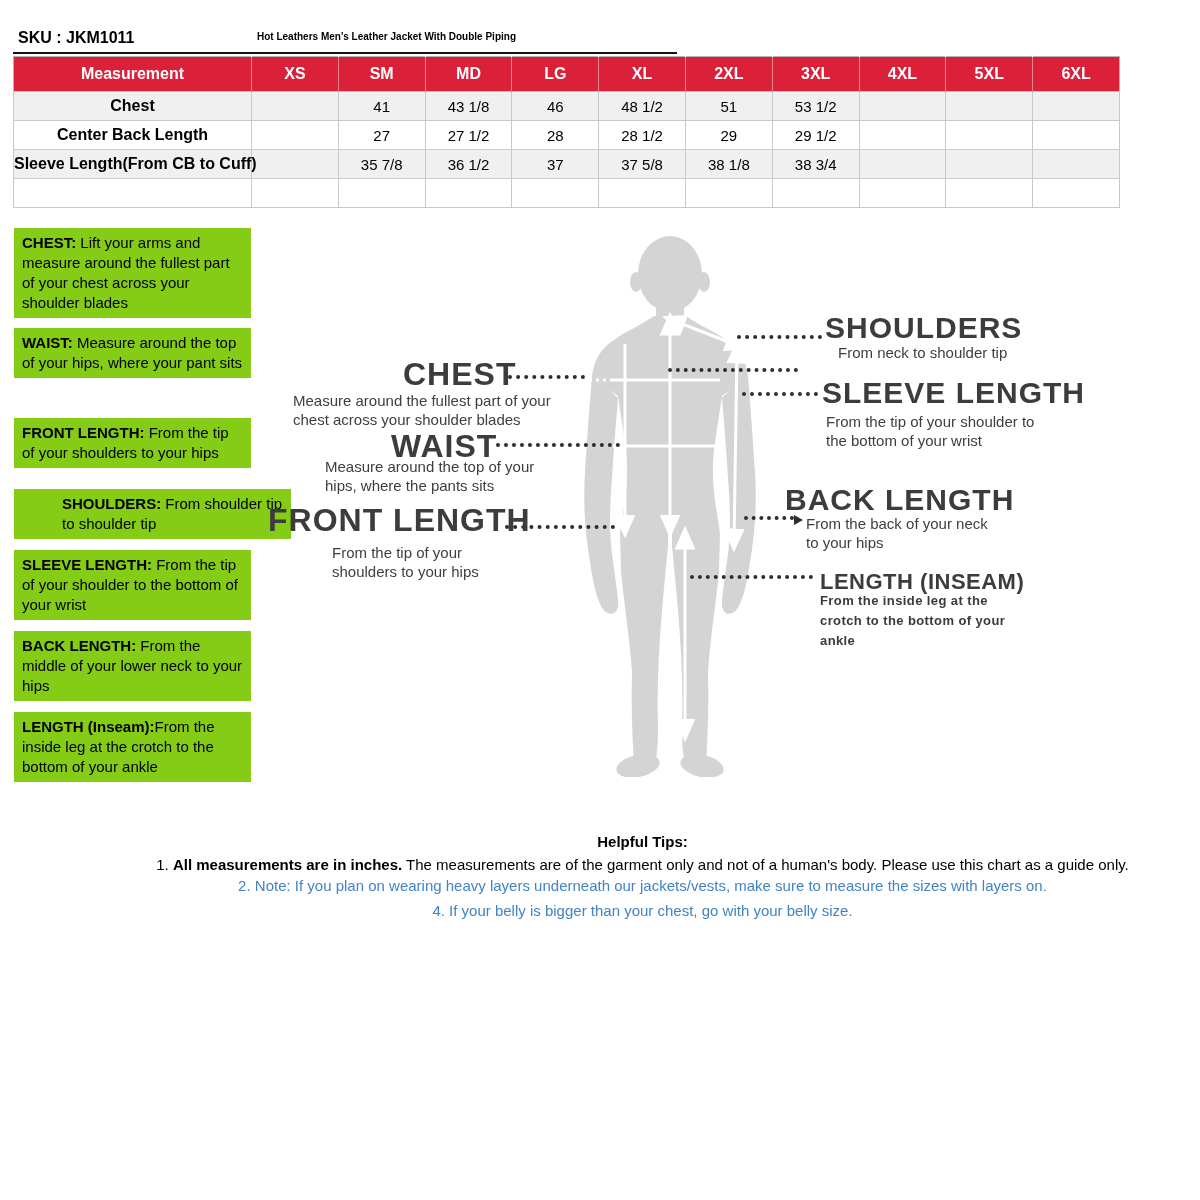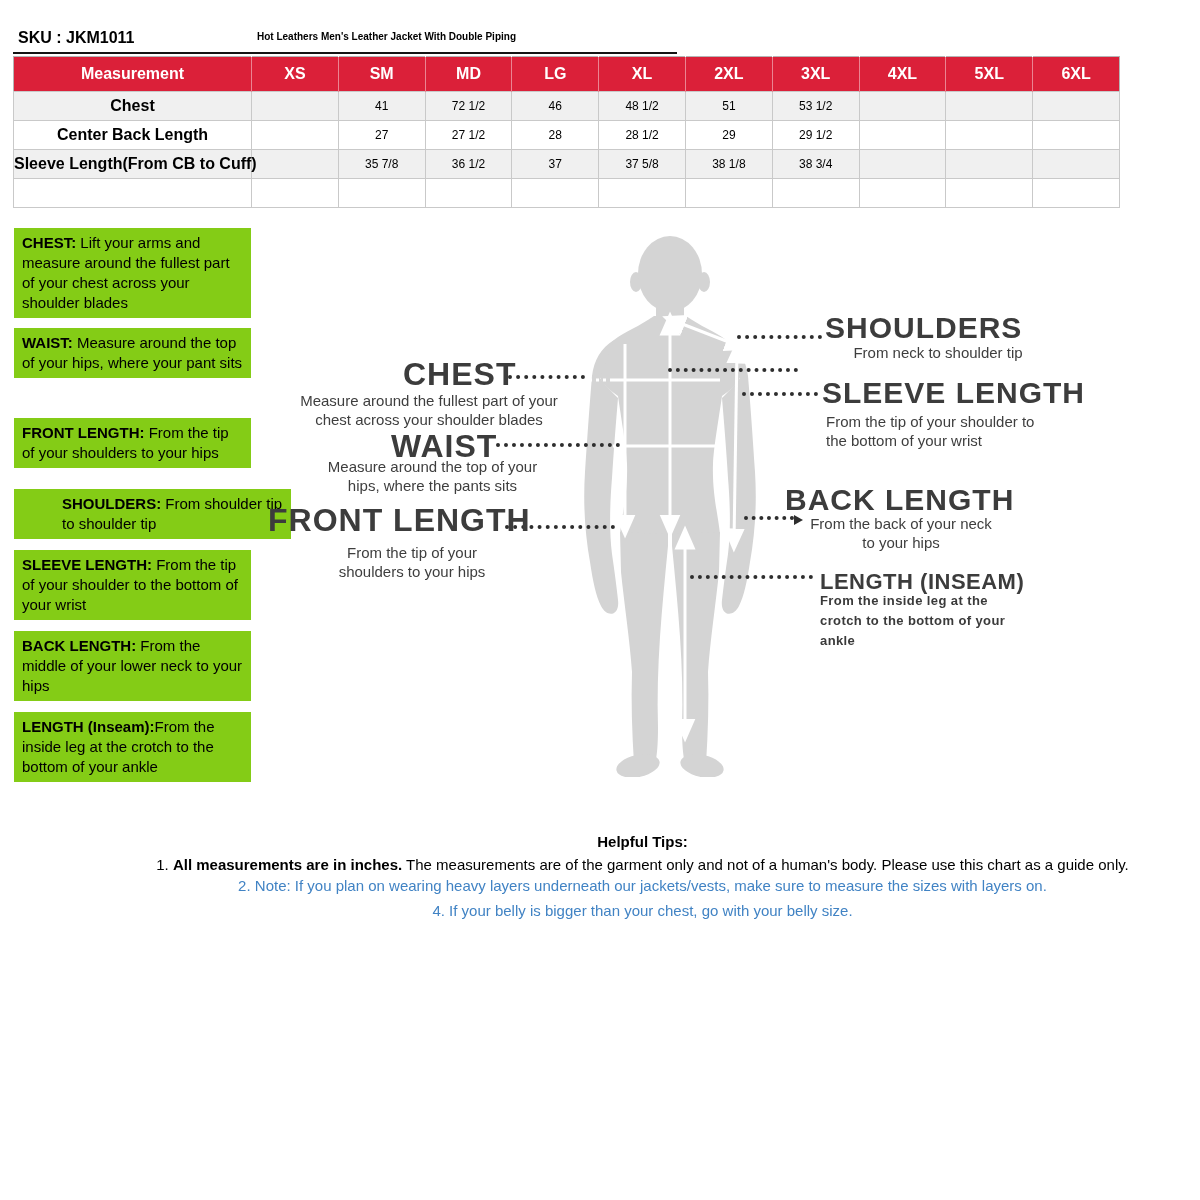--- a/index.html
+++ b/index.html
@@ -12,34 +12,34 @@
   .hdr-underline{position:absolute;left:13px;top:52px;width:664px;height:2px;background:#141414;}
 
   
   table.size{position:absolute;left:13px;top:56px;width:1107px;border-collapse:collapse;
              table-layout:fixed;border:1px solid #b5b5b5;}
   table.size thead th{background:#DB2039;color:#fff;font-size:16px;font-weight:bold;height:34px;
              border-right:1px solid rgba(255,255,255,.45);padding:0;}
   table.size thead th:last-child{border-right:none;}
   table.size col.measure{width:238px;}
   table.size tbody td{height:28px;border:1px solid #c9c9c9;text-align:center;
-             font-size:12px;padding:0;vertical-align:middle;}
+             font-size:15px;padding:0;vertical-align:middle;}
   table.size tbody td.row-label{font-weight:bold;font-size:16px;white-space:nowrap;}
   table.size tbody tr:nth-child(odd){background:#f0f0f0;}
   table.size tbody tr:nth-child(even){background:#fff;}
 
   
   .desc-box{position:absolute;left:14px;width:221px;background:#84cc16;
             padding:5px 8px;font-size:15px;line-height:20px;}
   .desc-box b{font-weight:bold;}
 
   
   .biglabel{position:absolute;font-weight:bold;color:#3c3c3c;letter-spacing:1px;white-space:nowrap;}
   .sublabel{position:absolute;font-size:15px;line-height:19px;color:#3e3e3e;}
-  .center{text-align:center;}
+  .center{}
   .inseam-desc{font-size:13px;font-weight:bold;letter-spacing:.4px;line-height:20px;color:#3a3a3a;}
 
   
   .leader{position:absolute;height:0;border-top:4px dotted #2e2e2e;}
   .leader-arrow{position:absolute;width:0;height:0;border-left:9px solid #2e2e2e;
                 border-top:5px solid transparent;border-bottom:5px solid transparent;}
 
   
   .silhouette{position:absolute;left:568px;top:232px;width:200px;height:545px;}
 
@@ -86,21 +86,21 @@
           <th>4XL</th>
           <th>5XL</th>
           <th>6XL</th>
         </tr>
     </thead>
     <tbody>
         <tr>
           <td class="row-label">Chest</td>
           <td></td>
           <td>41</td>
-          <td>72 1/2</td>
+          <td>43 1/8</td>
           <td>46</td>
           <td>48 1/2</td>
           <td>51</td>
           <td>53 1/2</td>
           <td></td>
           <td></td>
           <td></td>
         </tr>
         <tr>
           <td class="row-label">Center Back Length</td>

